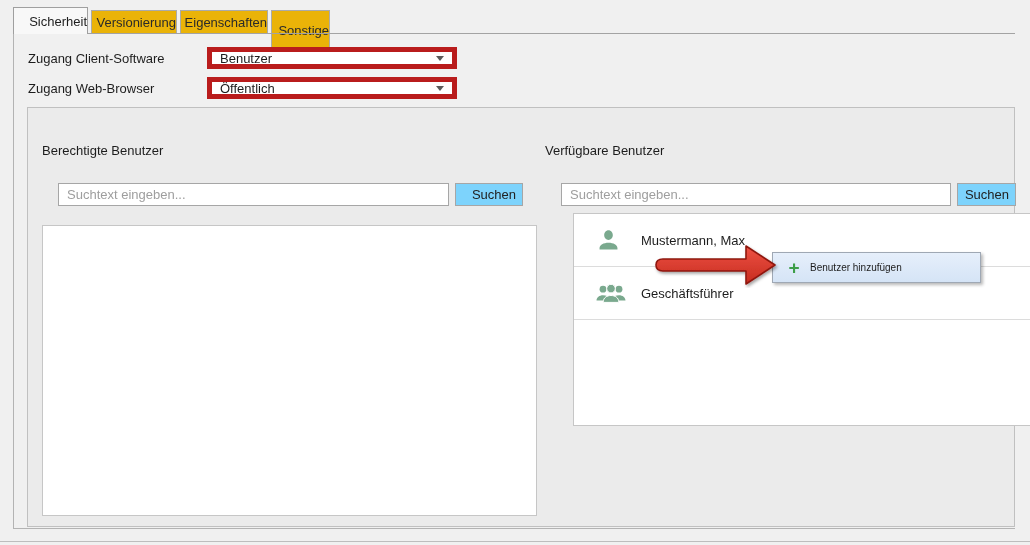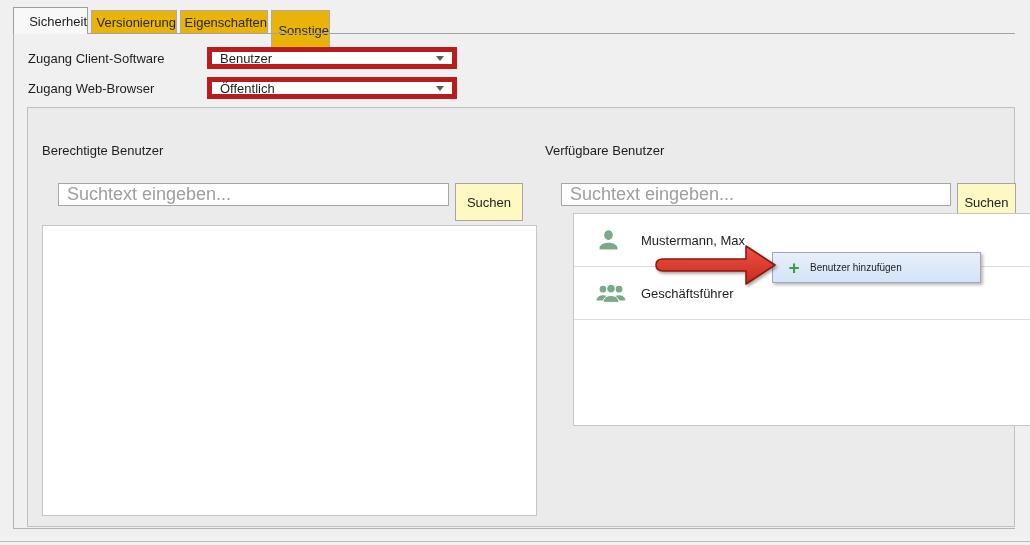--- a/index.html
+++ b/index.html
@@ -27,25 +27,25 @@
   .dropdown .val{flex:1;white-space:nowrap;overflow:hidden;}
   .dd-arrow{width:0;height:0;border-left:4px solid transparent;border-right:4px solid transparent;
     border-top:5px solid #5a5a5a;margin-left:6px;}
 
   
   .panel{left:27px;top:107px;width:988px;height:420px;background:#ebebeb;border:1px solid #c0c0c0;}
   .panel-header{height:22px;line-height:22px;background:#d2d2d2;border-bottom:1px solid #c2c2c2;
     font-weight:bold;padding-left:15px;color:#111;}
   .col-label{height:16px;line-height:16px;}
   .search-input{height:23px;background:#fff;border:1px solid #a6a6a6;padding:0 8px;
-    font-family:"Liberation Sans",sans-serif;font-size:18px;color:#1d1d1d;outline:none;}
+    font-family:"Liberation Sans",sans-serif;font-size:13px;color:#1d1d1d;outline:none;}
   .search-input::placeholder{color:#9e9e9e;opacity:1;}
-  .search-btn{height:38px;background:#fef9c3;border:1px solid #a6a6a6;
+  .search-btn{height:23px;background:#7dd3fc;border:1px solid #a6a6a6;
     font-family:"Liberation Sans",sans-serif;font-size:13px;color:#222;
-    display:flex;align-items:center;justify-content:center;cursor:pointer;}
+    display:flex;align-items:center;justify-content:flex-end;cursor:pointer;}
   .listbox{background:#ffffff;border:1px solid #c6c6c6;overflow:hidden;}
   .listrow{height:52px;border-bottom:1px solid #dcdcdc;position:relative;
     display:flex;align-items:center;cursor:pointer;}
   .listrow .rowicon{position:absolute;left:22px;top:50%;transform:translateY(-50%);display:flex;}
   .listrow .rowname{margin-left:67px;}
   .partial-add{position:absolute;right:2px;top:50%;transform:translateY(-50%);
     width:6px;height:6px;background:#55a05f;}
 
   
   .ctx-menu{left:772px;top:252px;width:209px;height:31px;z-index:10;

